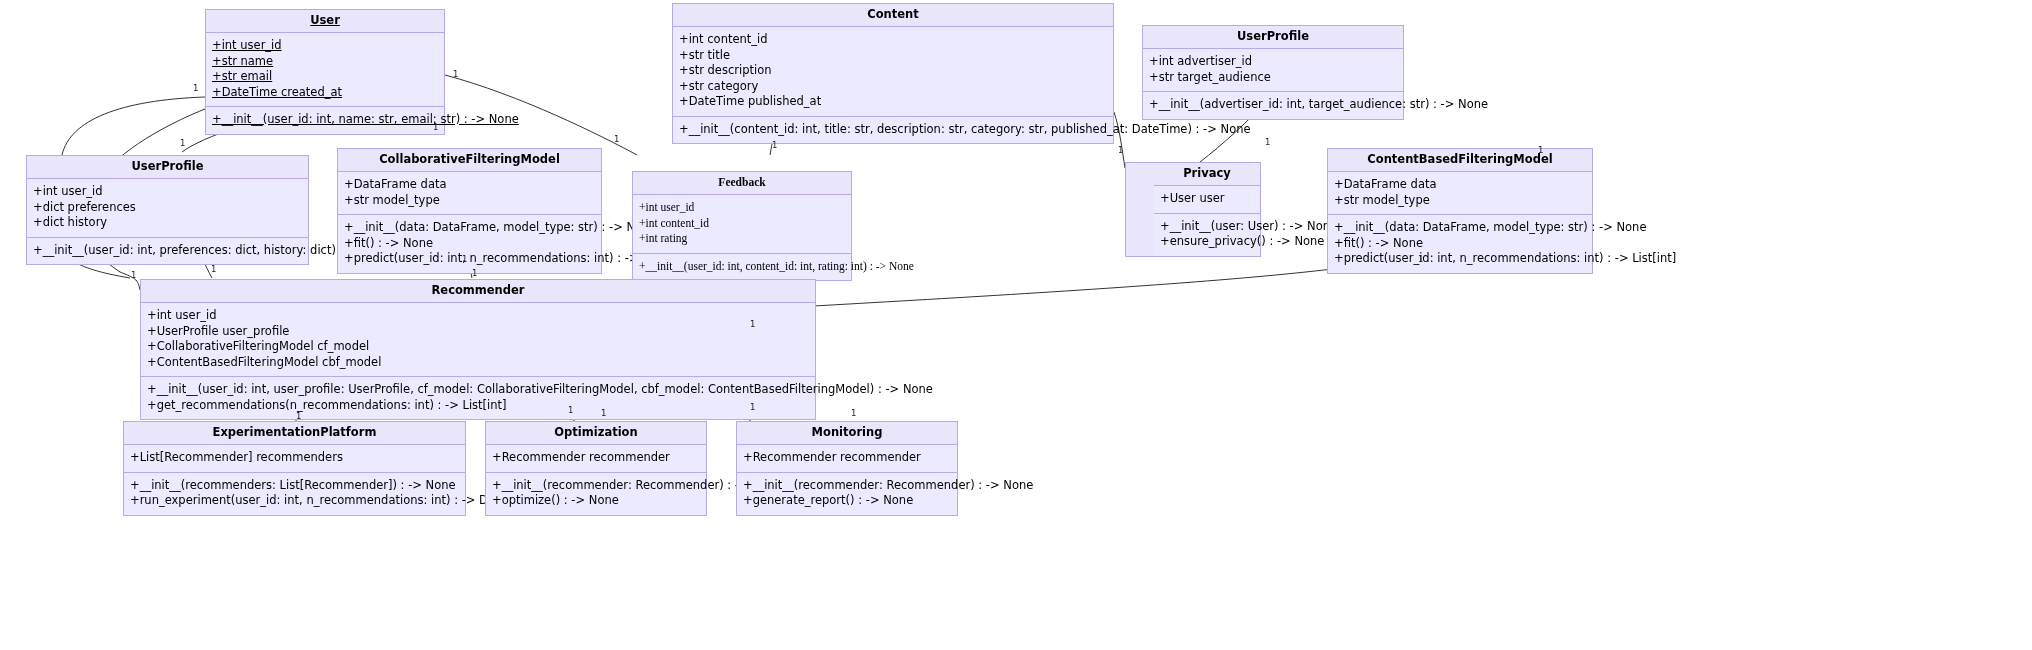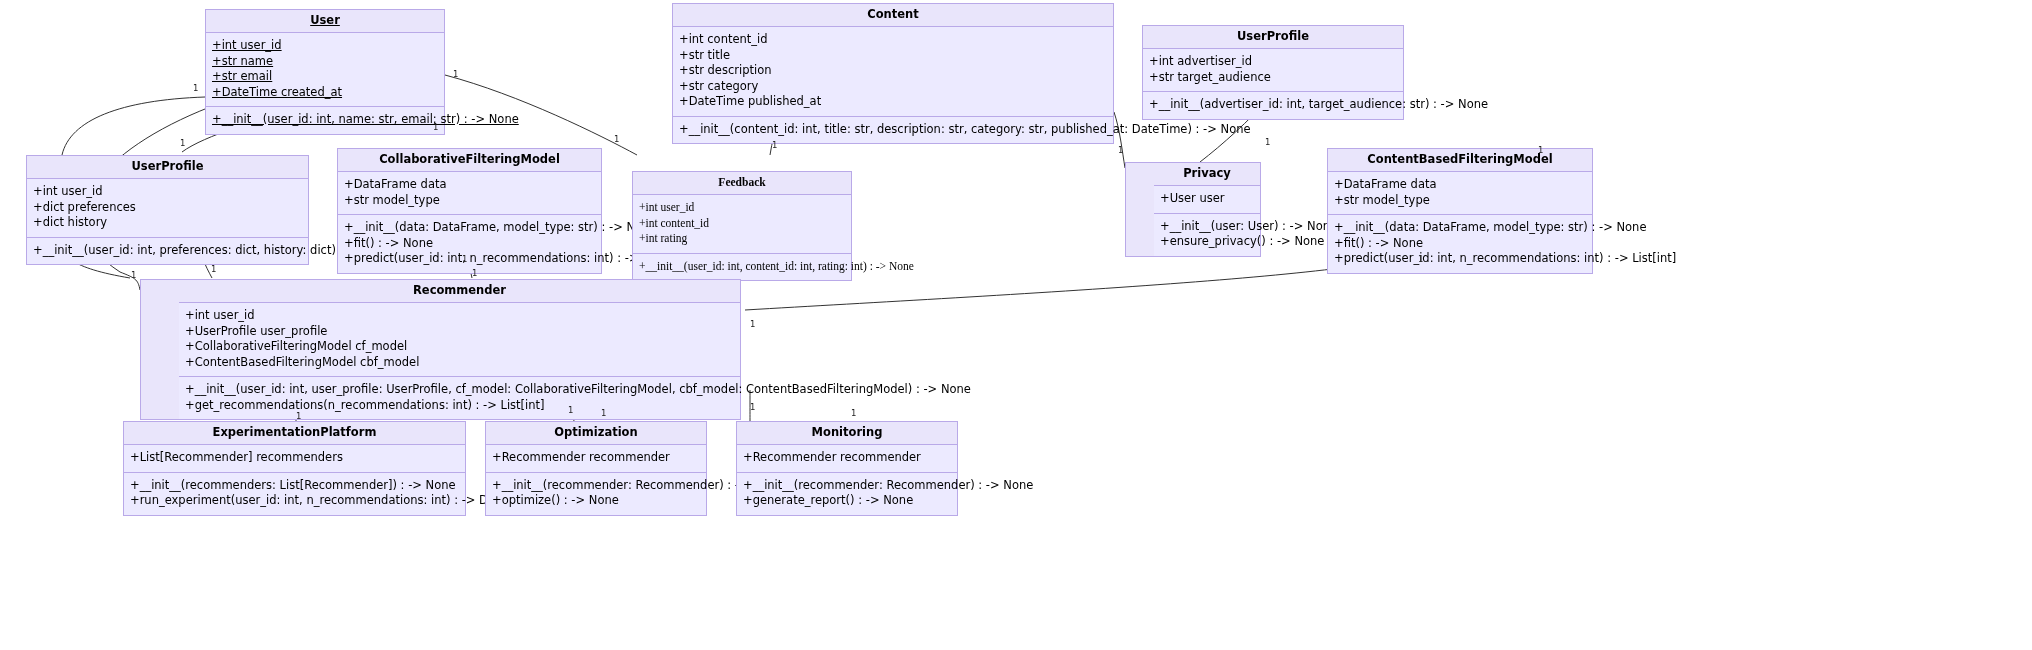--- a/index.html
+++ b/index.html
@@ -172,21 +172,21 @@
         <div class="uml-compartment uml-attrs">
           <div class="uml-row">+DataFrame data</div>
           <div class="uml-row">+str model_type</div>
         </div>
         <div class="uml-compartment uml-methods">
           <div class="uml-row">+__init__(data: DataFrame, model_type: str) : -&gt; None</div>
           <div class="uml-row">+fit() : -&gt; None</div>
           <div class="uml-row">+predict(user_id: int, n_recommendations: int) : -&gt; List[int]</div>
         </div>
       </div>
-      <div class="uml-class" style="left: 140px; top: 279px; width: 601px; padding-left: 38px;">
+      <div class="uml-class" style="left: 140px; top: 279px; width: 676px;">
         <div class="uml-header">Recommender</div>
         <div class="uml-compartment uml-attrs">
           <div class="uml-row">+int user_id</div>
           <div class="uml-row">+UserProfile user_profile</div>
           <div class="uml-row">+CollaborativeFilteringModel cf_model</div>
           <div class="uml-row">+ContentBasedFilteringModel cbf_model</div>
         </div>
         <div class="uml-compartment uml-methods">
           <div class="uml-row">+__init__(user_id: int, user_profile: UserProfile, cf_model: CollaborativeFilteringModel, cbf_model: ContentBasedFilteringModel) : -&gt; None</div>
           <div class="uml-row">+get_recommendations(n_recommendations: int) : -&gt; List[int]</div>

